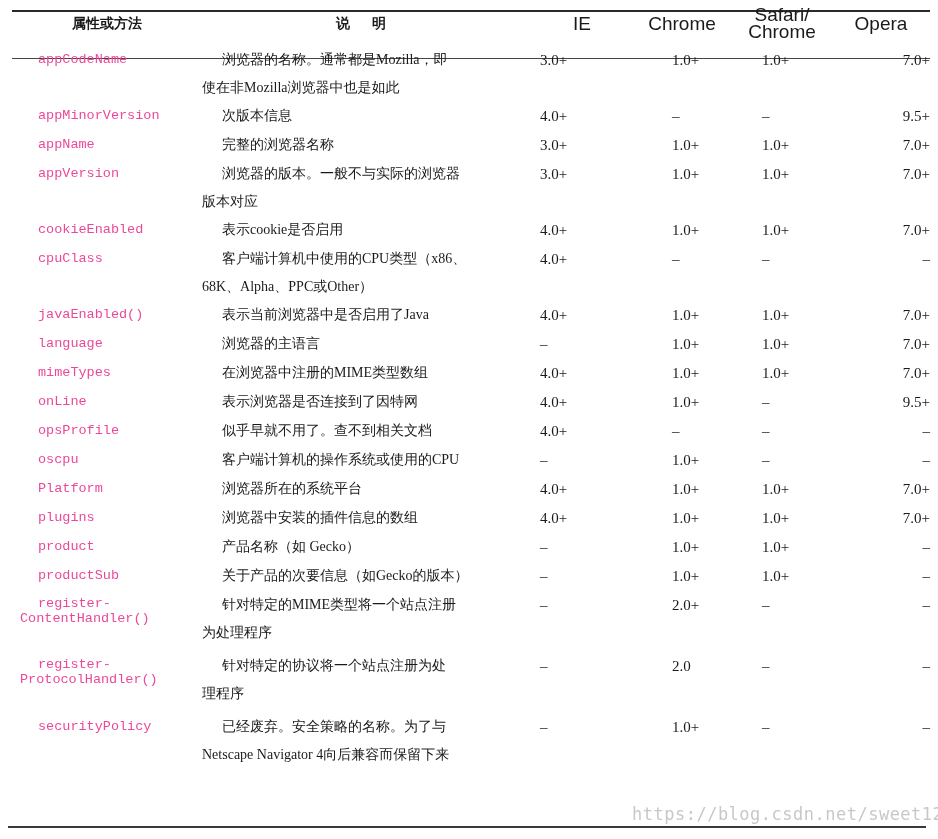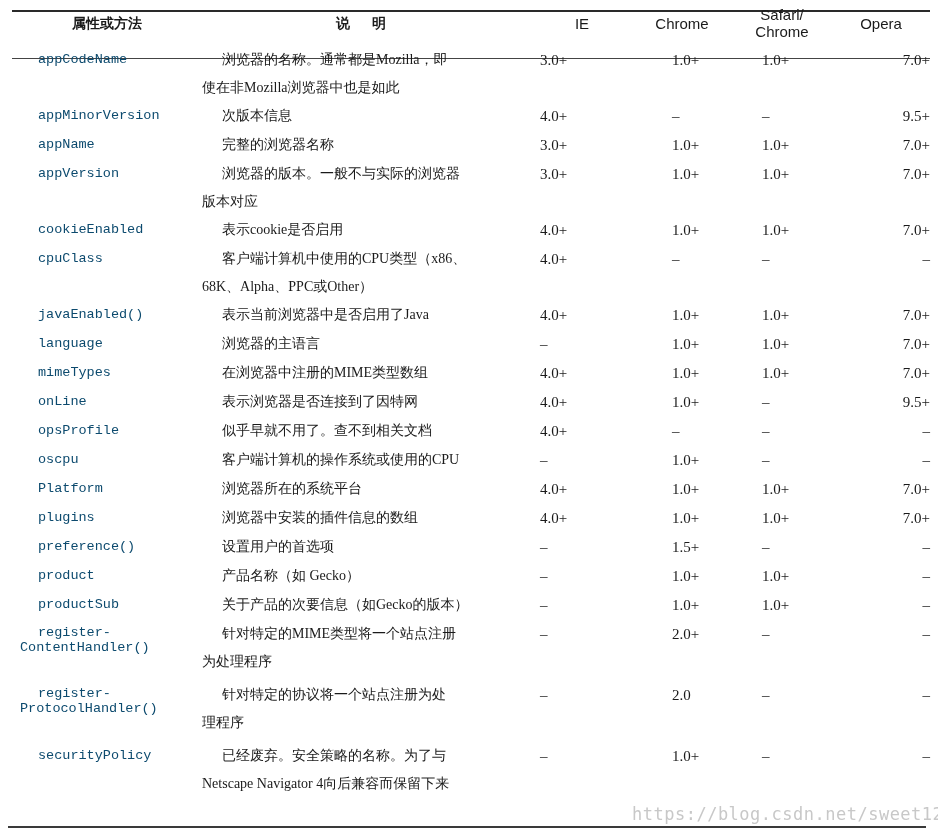--- a/index.html
+++ b/index.html
@@ -4,25 +4,25 @@
 <style>
   html, body { margin: 0; padding: 0; background: #ffffff; }
   body { width: 938px; height: 839px; overflow: hidden; position: relative; color: #1a1a1a; }
   .page { position: absolute; left: 0; top: 0; width: 938px; height: 839px; }
   .rule-top { position: absolute; left: 12px; right: 8px; top: 10px; height: 2px; background: #2a2a2a; }
   .rule-head { position: absolute; left: 12px; right: 8px; top: 58px; height: 1px; background: #444; }
   .rule-bottom { position: absolute; left: 8px; right: 12px; top: 826px; height: 2px; background: #3a3a3a; }
   table { position: absolute; left: 12px; top: 0; width: 918px; border-collapse: collapse; table-layout: fixed; }
   col.c1 { width: 190px; } col.c2 { width: 330px; } col.c3 { width: 100px; }
   col.c4 { width: 100px; } col.c5 { width: 100px; } col.c6 { width: 98px; }
-  thead th { height: 46px; font-family: "Liberation Sans", sans-serif; font-size: 15px; font-weight: normal; text-align: center; vertical-align: middle; padding: 0; line-height: 17px; }
+  thead th { height: 46px; font-family: "Liberation Sans", sans-serif; font-size: 19px; font-weight: normal; text-align: center; vertical-align: middle; padding: 0; line-height: 17px; }
   thead th.zh { font-family: "DejaVu Sans", sans-serif; font-weight: bold; font-size: 14px; }
   thead th.c2h { letter-spacing: 22px; padding-left: 10px; margin-top: 28px; }
   tbody td { vertical-align: top; padding: 0; font-size: 14.5px; line-height: 28px; }
-  td.name { font-family: "Liberation Mono", monospace; font-size: 13.5px; color: #0c4a6e; padding-left: 26px; }
+  td.name { font-family: "Liberation Mono", monospace; font-size: 13.5px; color: #ec4899; padding-left: 26px; }
   td.name.wrap { padding-left: 8px; line-height: 15px; padding-top: 5px; margin-top: 12px; }
   td.name.wrap span.l1 { display:block; padding-left: 18px; }
   td.desc { font-family: Liberation Serif, serif; font-size: 14px; }
   td.desc .d { display: block; text-indent: 20px; }
   td.desc .d.noind { text-indent: 0; }
   td.v { font-family: "Liberation Serif", serif; font-size: 15px; padding-left: 8px; }
   td.v.ff { padding-left: 40px; }
   td.v.sc { padding-left: 30px; }
   td.v.op { padding-left: 40px; text-align: right; }
   tr.r2 td { height: 56px; }
@@ -209,30 +209,20 @@
         <td class="name">plugins</td>
         <td class="desc">
             <span class="d">浏览器中安装的插件信息的数组</span>
           </td>
         <td class="v">4.0+</td>
         <td class="v ff">1.0+</td>
         <td class="v sc">1.0+</td>
         <td class="v op">7.0+</td>
       </tr>
 
-      <tr class="r1">
-        <td class="name">preference()</td>
-        <td class="desc">
-            <span class="d">设置用户的首选项</span>
-          </td>
-        <td class="v">–</td>
-        <td class="v ff">1.5+</td>
-        <td class="v sc">–</td>
-        <td class="v op">–</td>
-      </tr>
 
       <tr class="r1">
         <td class="name">product</td>
         <td class="desc">
             <span class="d">产品名称（如 Gecko）</span>
           </td>
         <td class="v">–</td>
         <td class="v ff">1.0+</td>
         <td class="v sc">1.0+</td>
         <td class="v op">–</td>

